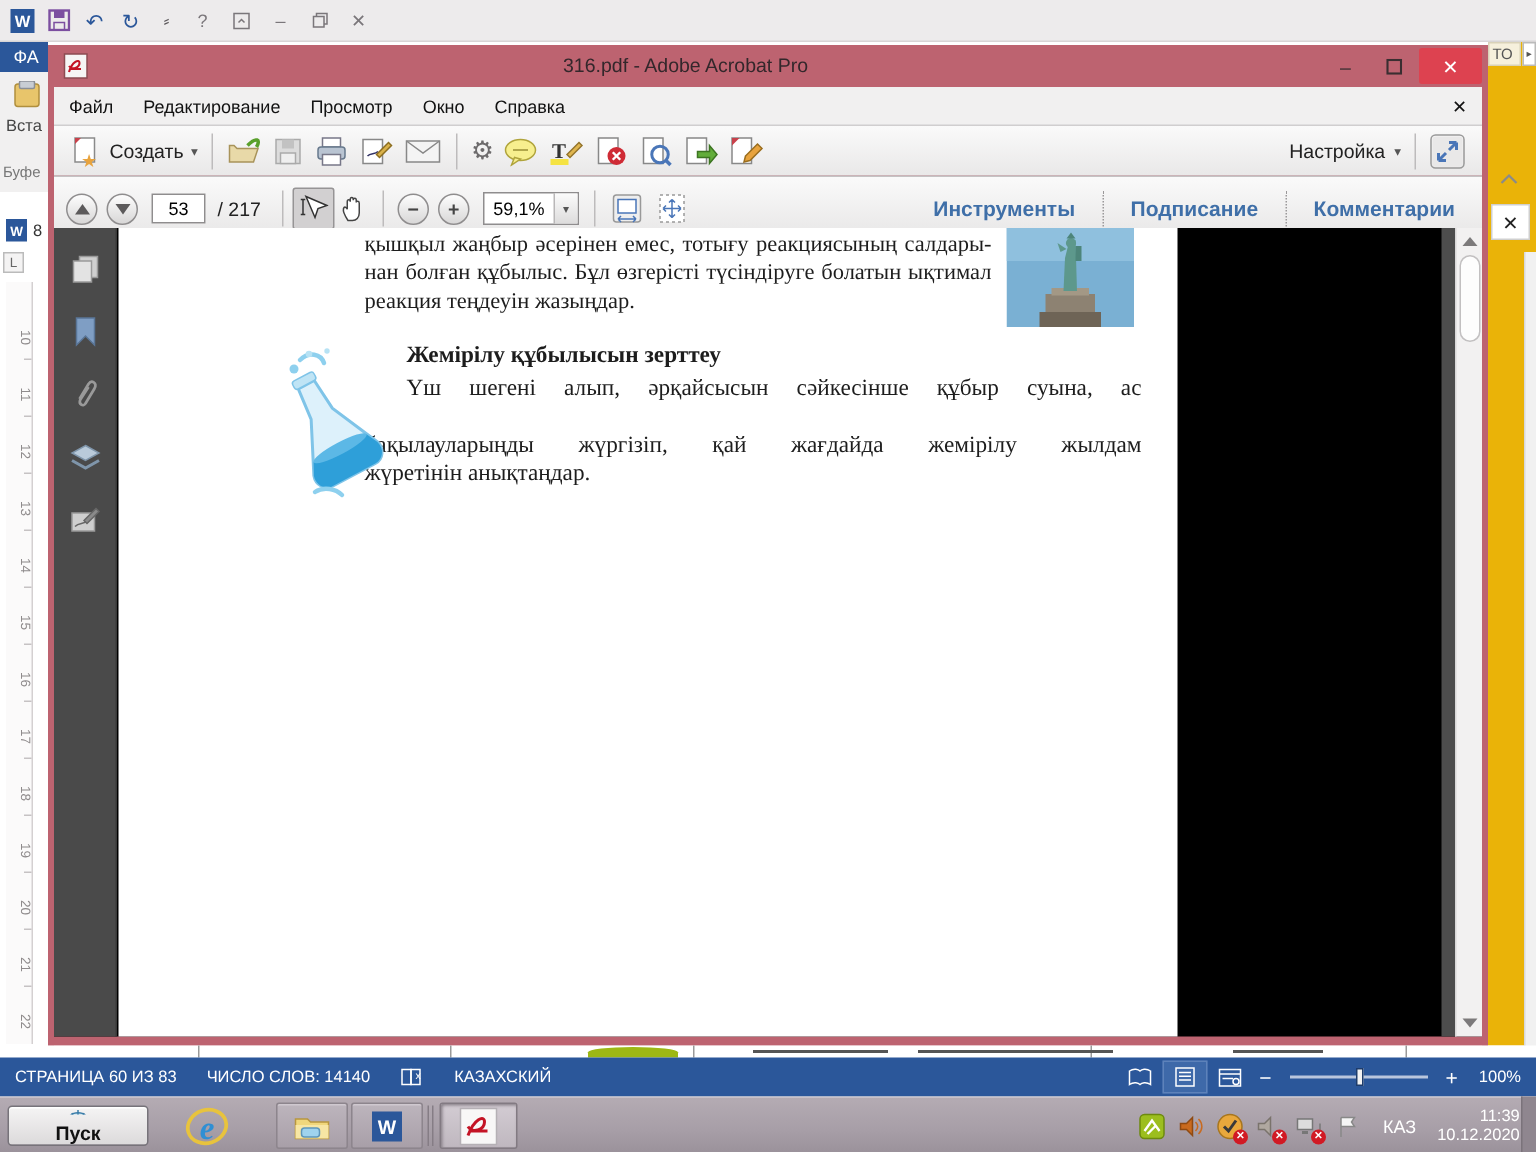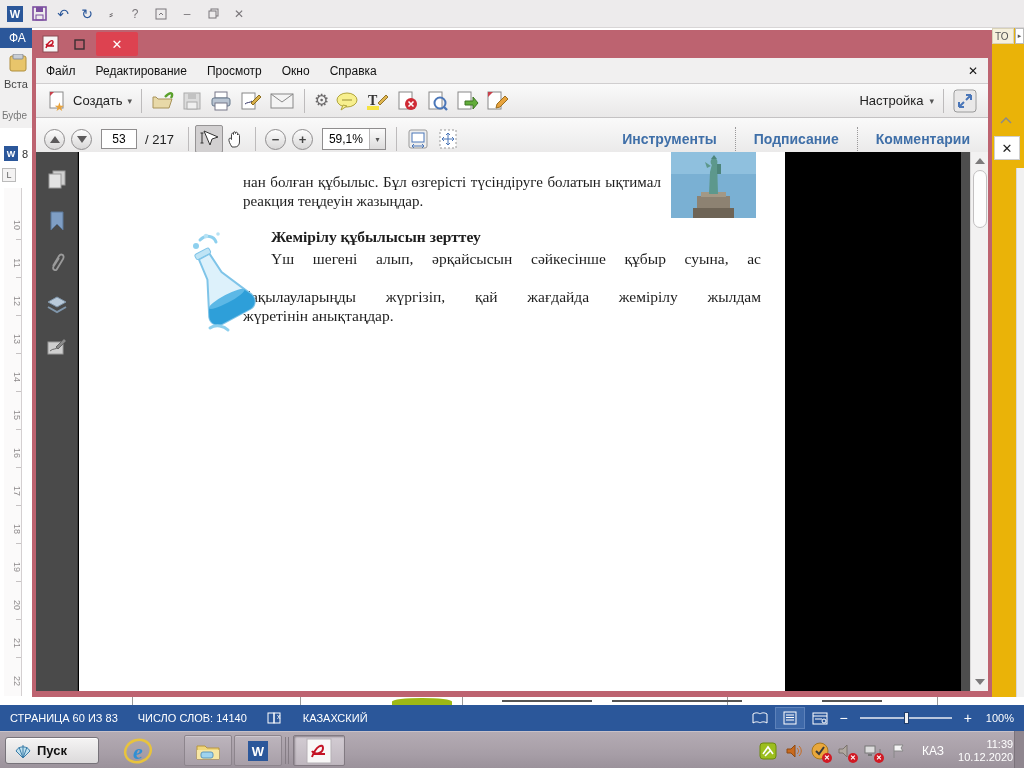--- a/index.html
+++ b/index.html
@@ -64,21 +64,21 @@
   .sliver-line { position:absolute; top:0; width:1px; height:8px; background:#9a9a9a; }
   #word-statusbar { left:0; top:705px; width:1024px; height:26px; background:#2b579a; color:#fff; font-size:11px; }
   .status-item { padding:0 10px; height:100%; display:flex; align-items:center; white-space:nowrap; }
   .view-btn { width:30px; height:22px; display:flex; align-items:center; justify-content:center; }
   .view-active { background:#3e69a9; border:1px solid #5d82ba; }
   #zoom-slider { width:92px; height:2px; background:#b9c6dd; position:relative; margin:0 8px; }
   #zoom-thumb { position:absolute; left:44px; top:-5px; width:5px; height:12px; background:#f2f2f2; border:1px solid #1e3c6b; }
 
   
   #taskbar { left:0; top:731px; width:1024px; height:37px; background:linear-gradient(#b4abb3,#a79ea7 60%,#9b929b); border-top:1px solid #c8c1c8; }
-  #start-btn { left:5px; top:5px; width:94px; height:27px; background:linear-gradient(#f5f4f4,#dcdadb); border:1px solid #77737a; border-radius:3px; display:flex; align-items:center; gap:5px; padding:0 8px; box-shadow:inset 0 1px 0 #fff; }
+  #start-btn { left:5px; top:5px; width:94px; height:27px; background:linear-gradient(#f5f4f4,#dcdadb); border:1px solid #77737a; border-radius:3px; display:flex; align-items:center; gap:5px; padding:0 8px; box-shadow:inset 0 1px 0 #fff;flex-direction:column; }
   #start-label { font-size:13px; font-weight:bold; color:#111; }
   .task-btn { position:absolute; top:3px; width:48px; height:31px; display:flex; align-items:center; justify-content:center; border-radius:2px; }
   .task-raised { background:linear-gradient(#bdb5bd,#a89fa8); border:1px solid #8d858d; box-shadow:inset 0 1px 0 #cfc8cf; }
   .task-active { background:linear-gradient(#d3ccd3,#bfb7bf); border:1px solid #827a82; box-shadow:inset 1px 1px 2px #8a828a; }
   .tray-icon { width:20px; height:20px; display:flex; align-items:center; justify-content:center; position:relative; }
   .badge-x { position:absolute; right:-2px; bottom:-2px; width:10px; height:10px; background:#d11a24; border-radius:50%; color:#fff; font-size:7px; line-height:10px; text-align:center; font-weight:bold; }
   #tray-clock { color:#fff; font-size:11px; text-align:right; line-height:13px; }
   #tray-lang { color:#fff; font-size:12px; }
   #show-desktop { left:1014px; top:731px; width:10px; height:37px; background:#8f868f; border-left:1px solid #7b737b; }
 </style>
@@ -184,20 +184,21 @@
   <div class="abs" style="left:24px; top:140px; width:8px; height:530px; background:#f1f1f1; border-left:1px solid #d9d9d9;"></div>
 </div>
 
 <div class="abs" id="acrobat">
 
   <div class="abs flex" id="acro-titlebar">
     <svg class="abs" style="left:10px; top:5px;" width="18" height="18">
       <rect x="1" y="1" width="15" height="16" fill="#f6f5f5" stroke="#8c4b52"></rect>
       <path d="M4 13 C6 6 11 4 11 7 C11 10 6 12 4 9 M5 11 L12 11" stroke="#c41325" stroke-width="1.4" fill="none"></path>
     </svg>
+    <div style="flex:1; text-align:center;"><span id="acro-title">316.pdf - Adobe Acrobat Pro</span></div>
     <div class="flex" style="padding-right:4px; gap:2px;">
       <div class="acro-cap">–</div>
       <div class="acro-cap">
         <svg width="11" height="11">
             <rect x="1" y="1" width="9" height="9" fill="none" stroke="#3a2e31" stroke-width="1.4"></rect>
           </svg>
       </div>
       <div id="acro-close">✕</div>
     </div>
   </div>
@@ -403,20 +404,21 @@
         <svg width="22" height="20">
             <rect x="2" y="5" width="15" height="12" fill="#cfcfcf" stroke="#9a9a9a"></rect>
             <path d="M4 14 C7 11 10 13 12 10" stroke="#666" fill="none"></path>
             <path d="M10 10 L18 2 L20 4 L12 12 Z" fill="#8a8a8a" stroke="#666"></path>
           </svg>
       </div>
     </div>
 
     <div class="abs" id="pdf-page">
 
+      <div class="abs pdf-serif pdf-line jl" style="left:164px; top:2px;">қышқыл жаңбыр әсерінен емес, тотығу реакциясының салдары-</div>
       <div class="abs pdf-serif pdf-line jl" style="left:164px; top:21px;">нан болған құбылыс. Бұл өзгерісті түсіндіруге болатын ықтимал</div>
       <div class="abs pdf-serif pdf-line" style="left:164px; top:40px;">реакция теңдеуін жазыңдар.</div>
 
       <svg class="abs" style="left:592px; top:0px;" width="85" height="66">
         <rect x="0" y="0" width="85" height="66" fill="#7ab0d3"></rect>
         <rect x="0" y="0" width="85" height="22" fill="#8fc0de"></rect>
         <rect x="26" y="44" width="33" height="14" fill="#8d8272"></rect>
         <rect x="22" y="56" width="41" height="10" fill="#6e6456"></rect>
         <rect x="30" y="40" width="25" height="5" fill="#a39885"></rect>
         <path d="M42 8 L46 8 L47 42 L38 42 L39 20 Z" fill="#5d988c"></path>

